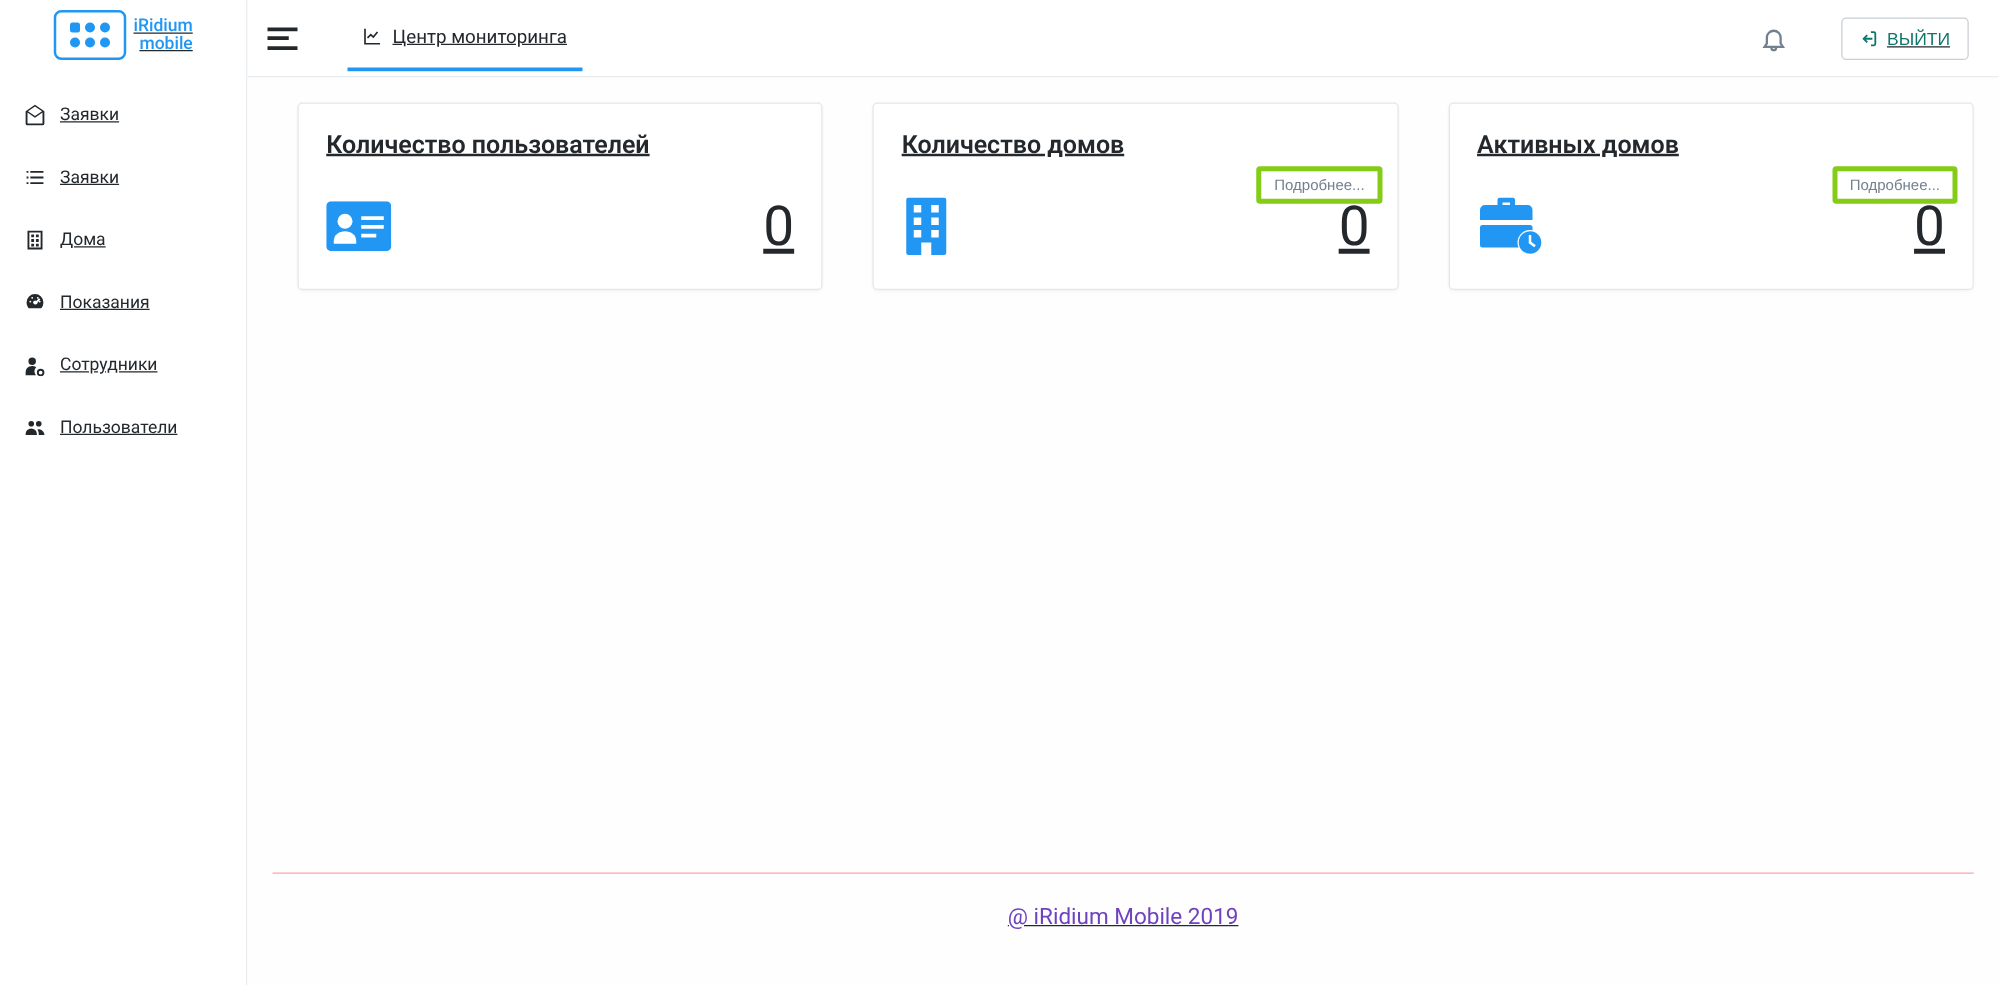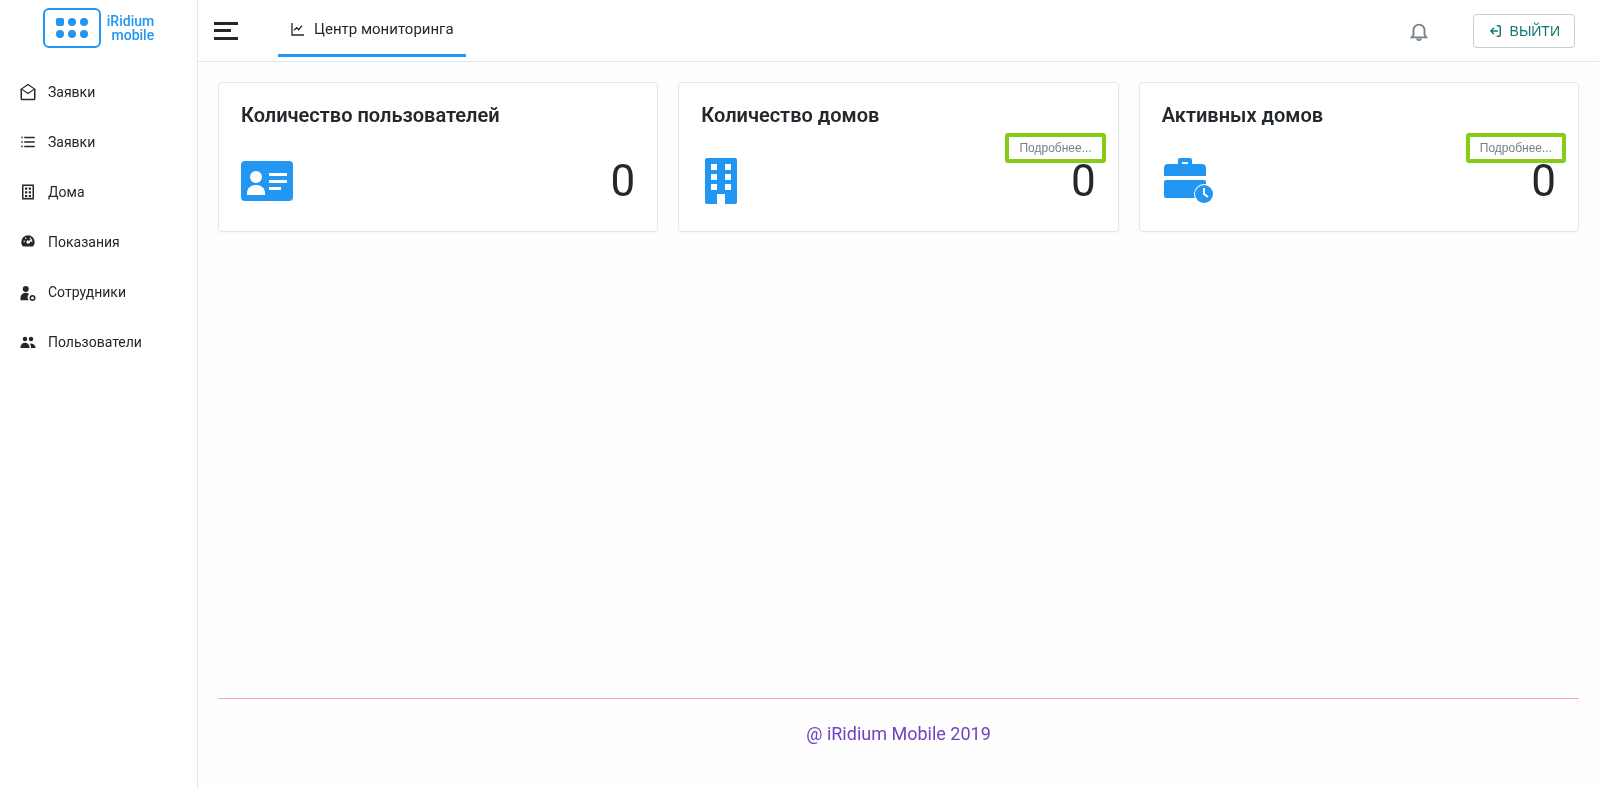--- a/index.html
+++ b/index.html
@@ -4,21 +4,21 @@
 <style>
 * { box-sizing: border-box; margin: 0; padding: 0; }
 body {
   font-family: -apple-system, BlinkMacSystemFont, "Segoe UI", Roboto, "Helvetica Neue", Arial, sans-serif;
   background: #fff;
   color: #23282c;
   width: 1599px;
   height: 788px;
   overflow: hidden;
 }
-.app { display: flex; height: 100%; }
+.app { display: flex; height: 100%; text-decoration: underline; }
 .sidebar {
   width: 198px;
   background: #fff;
   border-right: 1px solid #e4e7ea;
   display: flex;
   flex-direction: column;
 }
 .logo-wrap {
   height: 55px;
   display: flex;
@@ -123,20 +123,21 @@
 }
 .card {
   flex: 1;
   background: #fff;
   border: 1px solid #e4e7ea;
   border-radius: 4px;
   box-shadow: 0 1px 3px rgba(0,0,0,0.04);
   position: relative;
   padding: 20px 22px 22px 22px;
   min-height: 150px;
+  margin-left: 20px;
 }
 .card-title {
   font-size: 20px;
   font-weight: 600;
   color: #23282c;
   margin-bottom: 28px;
 }
 .card-body {
   display: flex;
   align-items: center;

